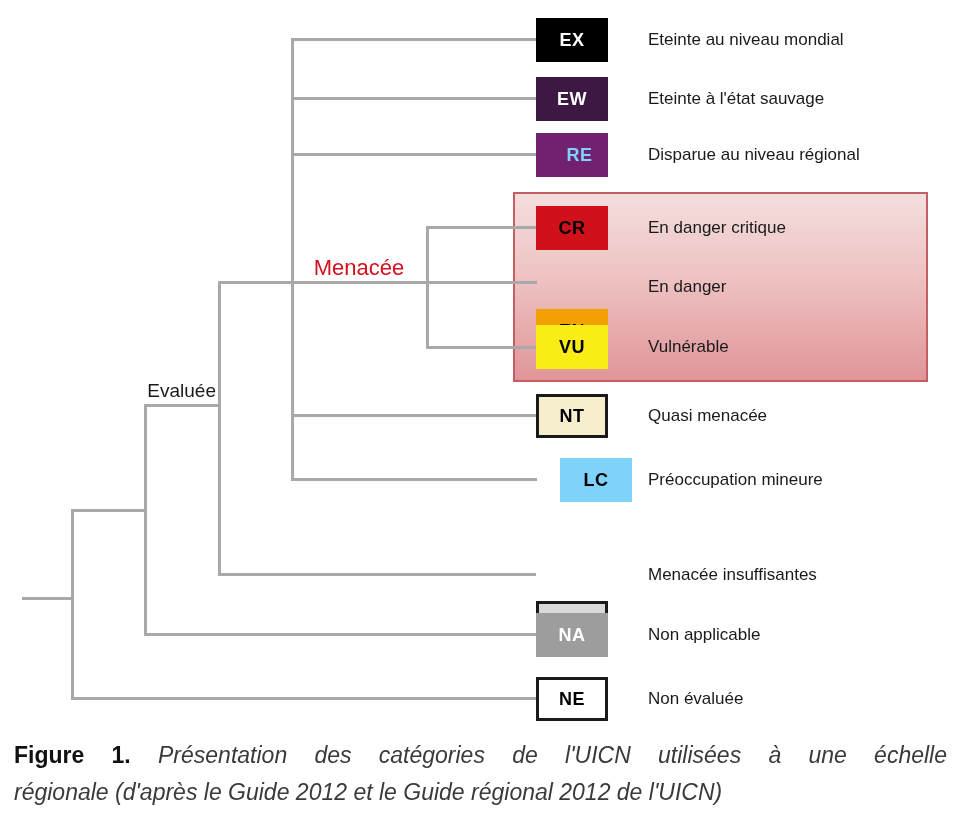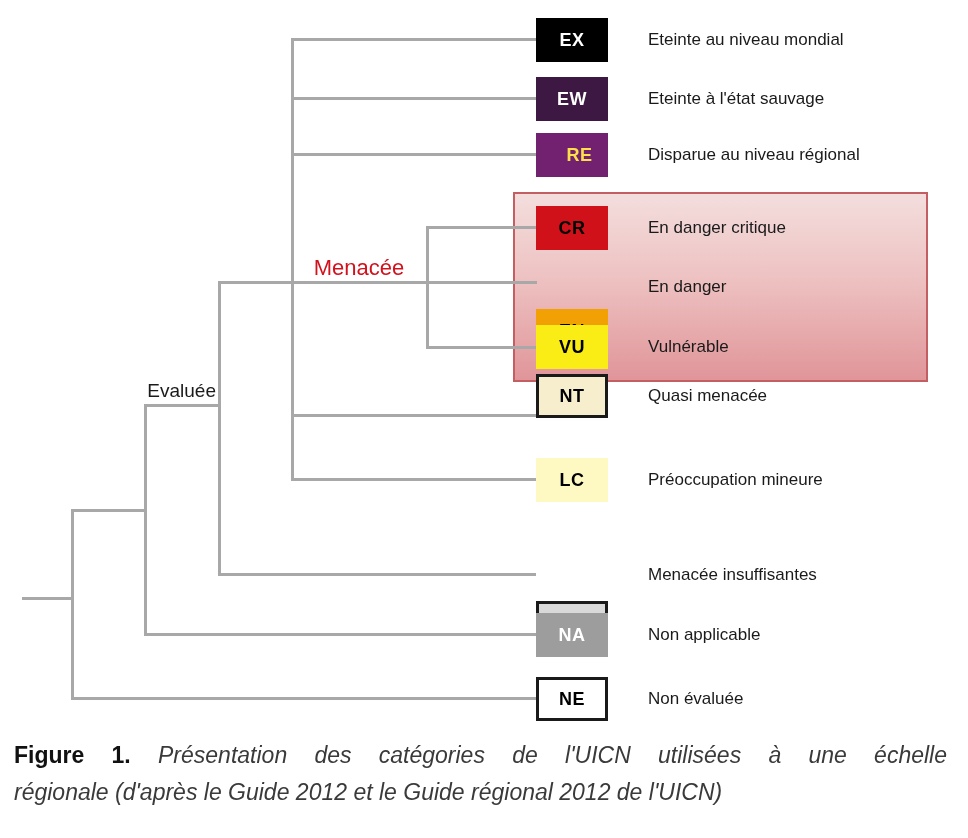--- a/index.html
+++ b/index.html
@@ -64,21 +64,21 @@
       </div>
     <div class="cat-label">Eteinte au niveau mondial</div>
   </div>
   <div class="cat-row" style="top:77px">
     <div class="cat-box" style="background: rgb(60, 24, 67); color: rgb(255, 255, 255); align-items: center;">
         <span>EW</span>
       </div>
     <div class="cat-label">Eteinte à l'état sauvage</div>
   </div>
   <div class="cat-row" style="top:133px">
-    <div class="cat-box" style="background: rgb(114, 33, 112); color: #fde047; padding-left: 15px;">
+    <div class="cat-box" style="background: rgb(114, 33, 112); color: #7dd3fc; padding-left: 15px;">
         <span>RE</span>
       </div>
     <div class="cat-label">Disparue au niveau régional</div>
   </div>
   <div class="cat-row" style="top:206px">
     <div class="cat-box" style="background: rgb(208, 17, 25); color: rgb(0, 0, 0);">
         <span>CR</span>
       </div>
     <div class="cat-label">En danger critique</div>
   </div>
@@ -87,28 +87,28 @@
         <span>EN</span>
       </div>
     <div class="cat-label">En danger</div>
   </div>
   <div class="cat-row" style="top:325px">
     <div class="cat-box" style="background: rgb(249, 237, 21); color: rgb(0, 0, 0);">
         <span>VU</span>
       </div>
     <div class="cat-label">Vulnérable</div>
   </div>
-  <div class="cat-row" style="top:374px">
+  <div class="cat-row" style="top:394px">
     <div class="cat-box" style="background: rgb(246, 238, 205); color: rgb(0, 0, 0); border: 3px solid rgb(26, 26, 26);">
         <span>NT</span>
       </div>
     <div class="cat-label">Quasi menacée</div>
   </div>
   <div class="cat-row" style="top:458px">
-    <div class="cat-box" style="background: #fef9c3; color: rgb(0, 0, 0);">
+    <div class="cat-box" style="background: #7dd3fc; color: rgb(0, 0, 0); margin-left: 24px;">
         <span>LC</span>
       </div>
     <div class="cat-label">Préoccupation mineure</div>
   </div>
   <div class="cat-row" style="top:553px">
     <div class="cat-box" style="background: rgb(217, 217, 217); color: rgb(0, 0, 0); border: 3px solid rgb(26, 26, 26); margin-top: 48px;">
         <span>DD</span>
       </div>
     <div class="cat-label">Menacée insuffisantes</div>
   </div>

